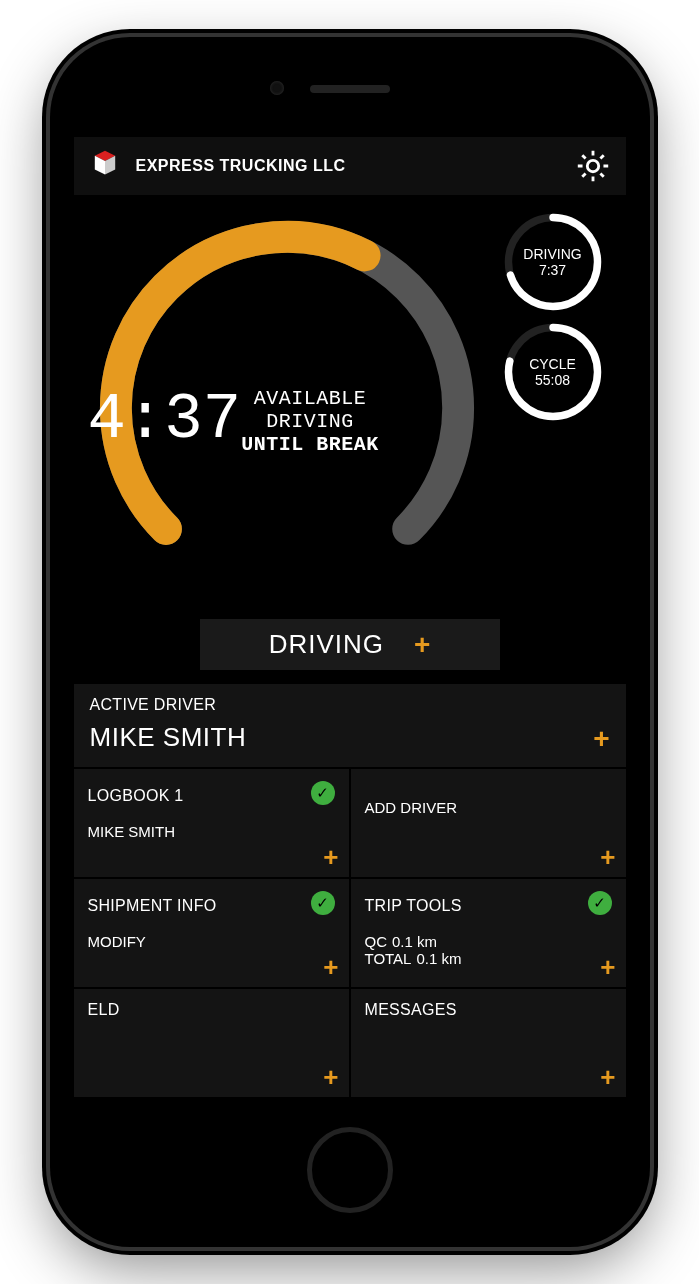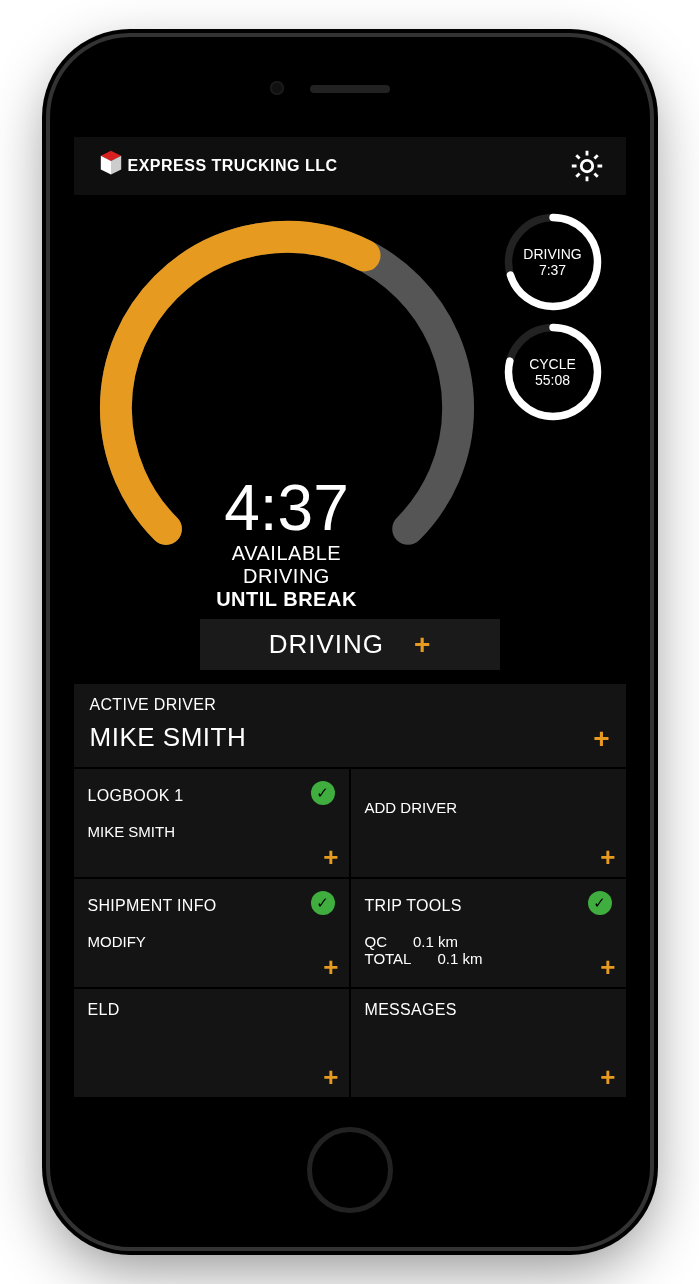--- a/index.html
+++ b/index.html
@@ -47,21 +47,22 @@
     color: #fff;
     display: flex;
     flex-direction: column;
     overflow: hidden;
   }
 
   
   .header {
     display: flex;
     align-items: center;
-    padding: 10px 20px;
+    padding: 10px 14px;
+    gap: 14px;
     background: #0f0f0f;
   }
   .logo {
     width: 34px; height: 34px;
     flex-shrink: 0;
   }
   .header-text { flex: 1; }
   .header-text .line1 { font-size: 16px; font-weight: 600; letter-spacing: .5px; }
   .header-text .line2 { font-size: 14px; font-weight: 600; letter-spacing: .5px; margin-top: 2px; }
   .gear { width: 38px; height: 38px; stroke: #fff; fill: none; }
@@ -69,23 +70,24 @@
   
   .dash {
     padding: 14px 14px 0 14px;
   }
   .cycle-label { text-align: center; font-size: 18px; margin-bottom: 6px; }
   .gauge-row { display: flex; gap: 14px; }
   .main-gauge { flex: 1; position: relative; }
   .main-gauge svg { width: 100%; height: auto; }
   .main-gauge-center {
     position: absolute; inset: 0;
-    display: flex; flex-direction: column;
-    align-items: center; justify-content: flex-end;
+    display: flex; flex-direction: row;
+    align-items: center; justify-content: flex-start;
     padding-top: 20px;
+    font-family: Liberation Mono, monospace;
   }
   .main-time { font-size: 64px; font-weight: 400; line-height: 1; }
   .main-sub {
     font-size: 20px; letter-spacing: .5px; text-align: center; margin-top: 2px;
   }
   .main-sub .bold { font-weight: 700; }
 
   .mini-col { display: flex; flex-direction: column; gap: 4px; width: 112px; }
   .mini {
     width: 106px; height: 106px; position: relative;
@@ -132,21 +134,21 @@
     padding: 12px 14px 6px 14px;
     display: flex;
     flex-direction: column;
     position: relative;
   }
   .tile-head {
     display: flex; justify-content: space-between; align-items: flex-end;
   }
   .tile-title { font-size: 16px; letter-spacing: .3px; }
   .tile-sub { font-size: 15px; margin-top: 18px; }
-  .tile-sub .row { display: flex; gap: 26px; text-align: center; }
+  .tile-sub .row { display: flex; gap: 5px; text-align: center; }
   .tile .corner-plus {
     position: absolute; right: 10px; bottom: 4px;
     color: #e69a1f; font-size: 26px; font-weight: 700;
   }
   .check {
     width: 24px; height: 24px; border-radius: 50%;
     background: #3fae3f;
     display: flex; align-items: center; justify-content: center;
     font-size: 15px; color: #000;
   }

